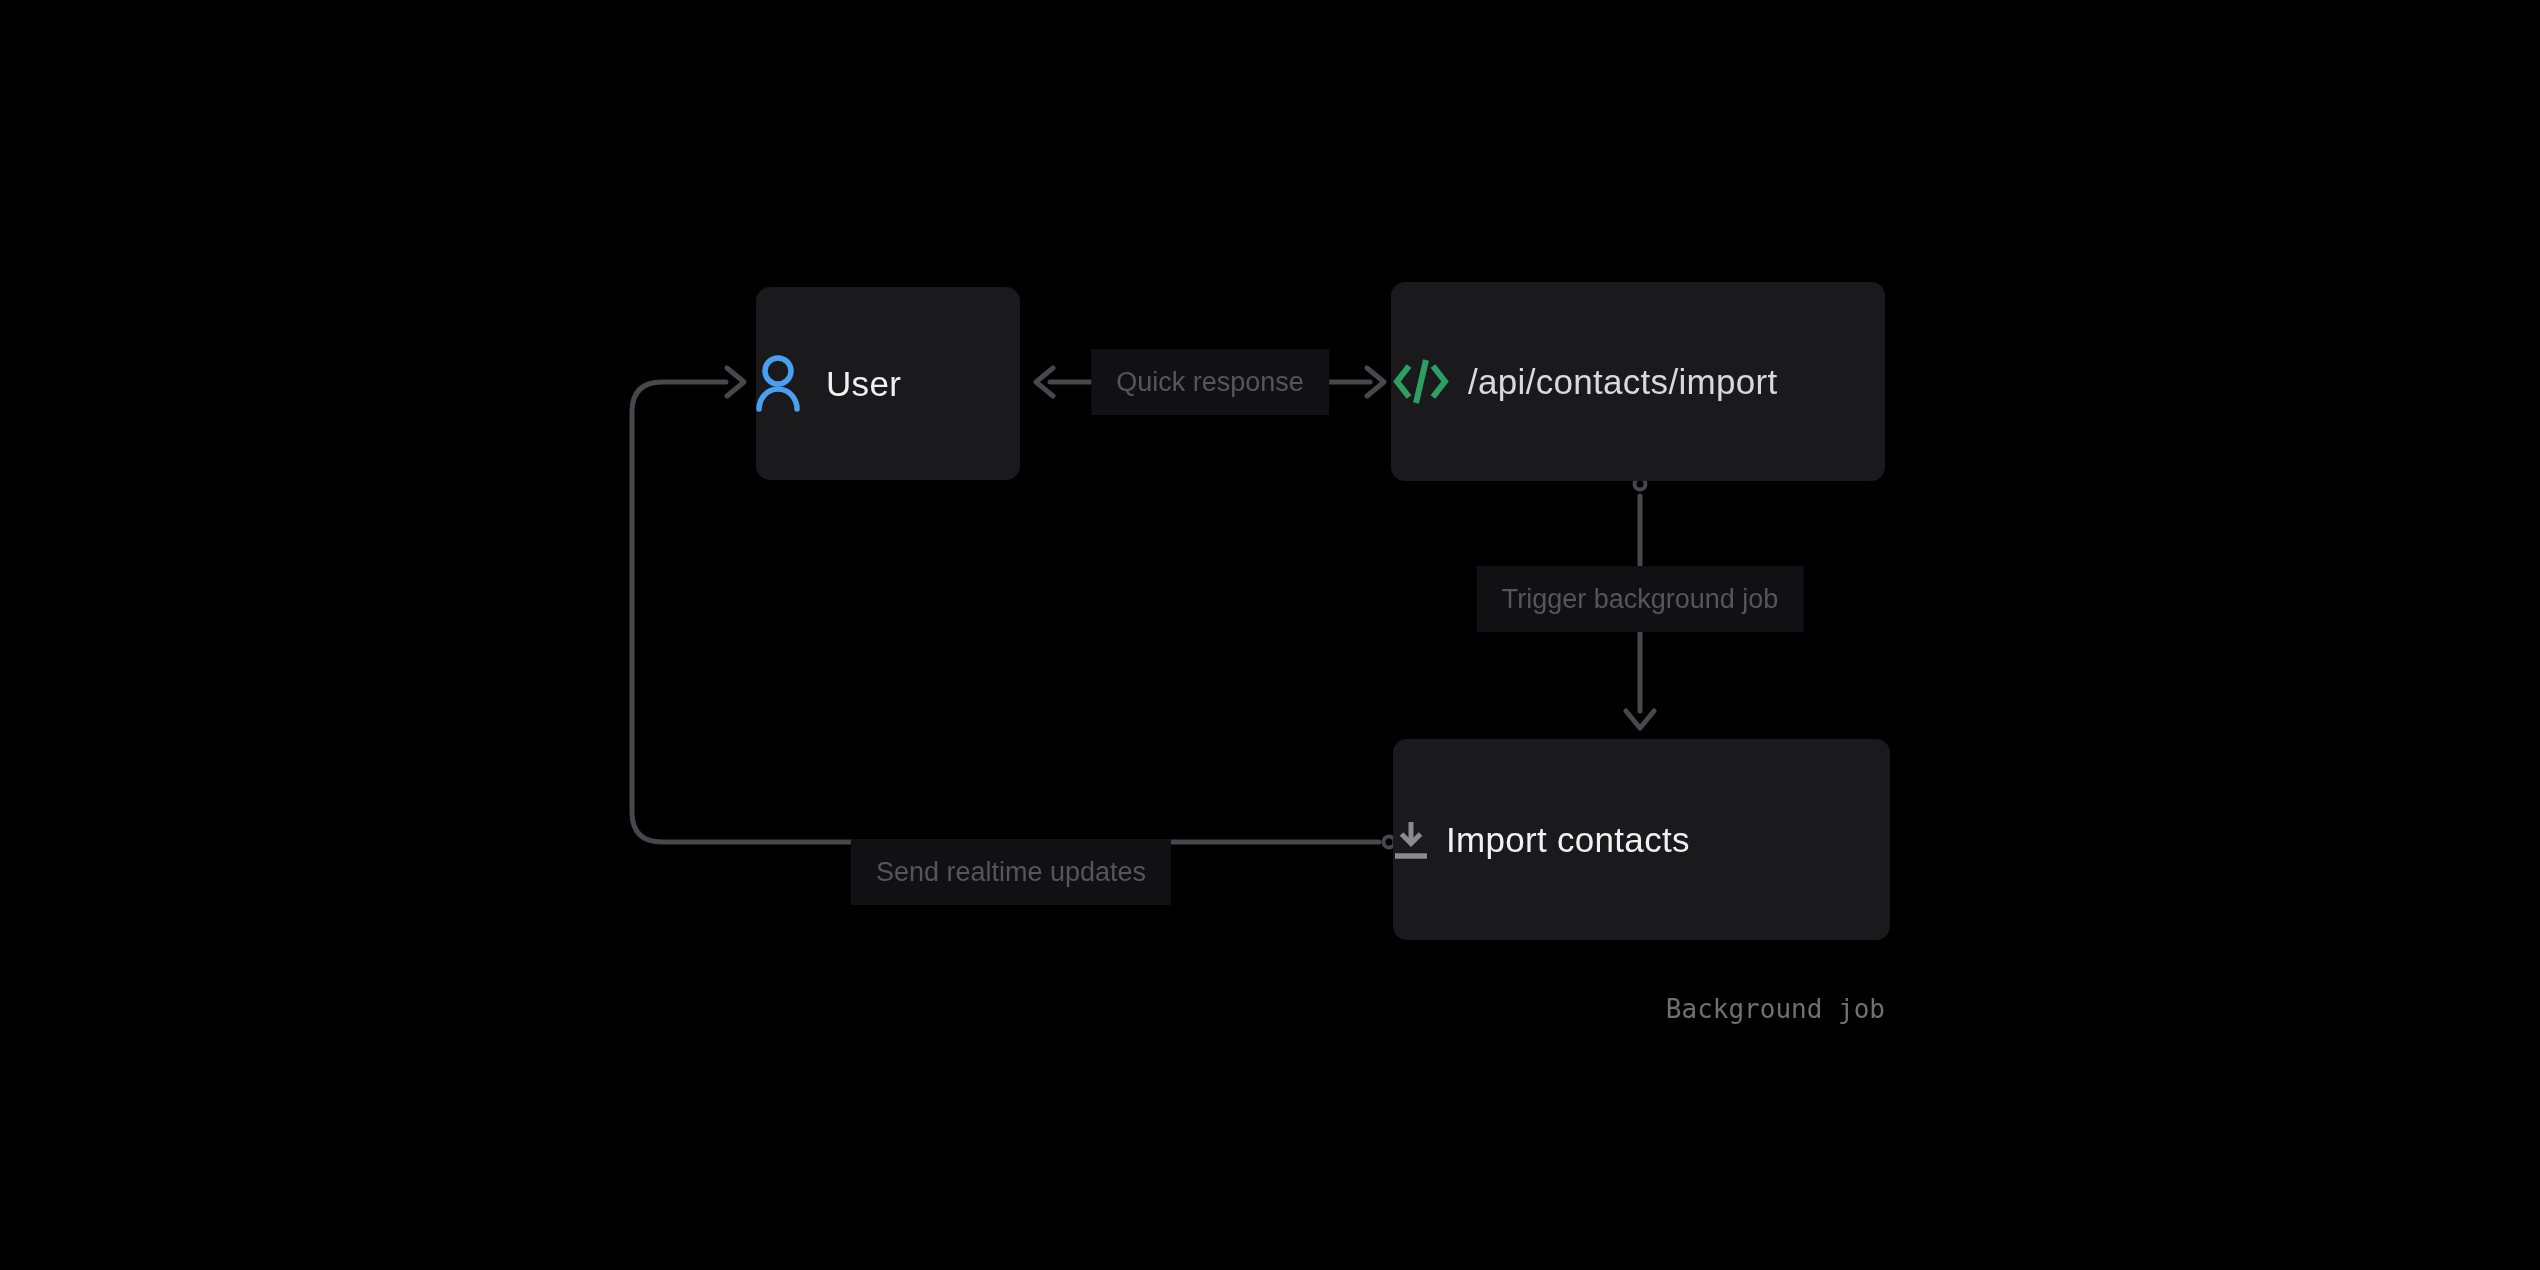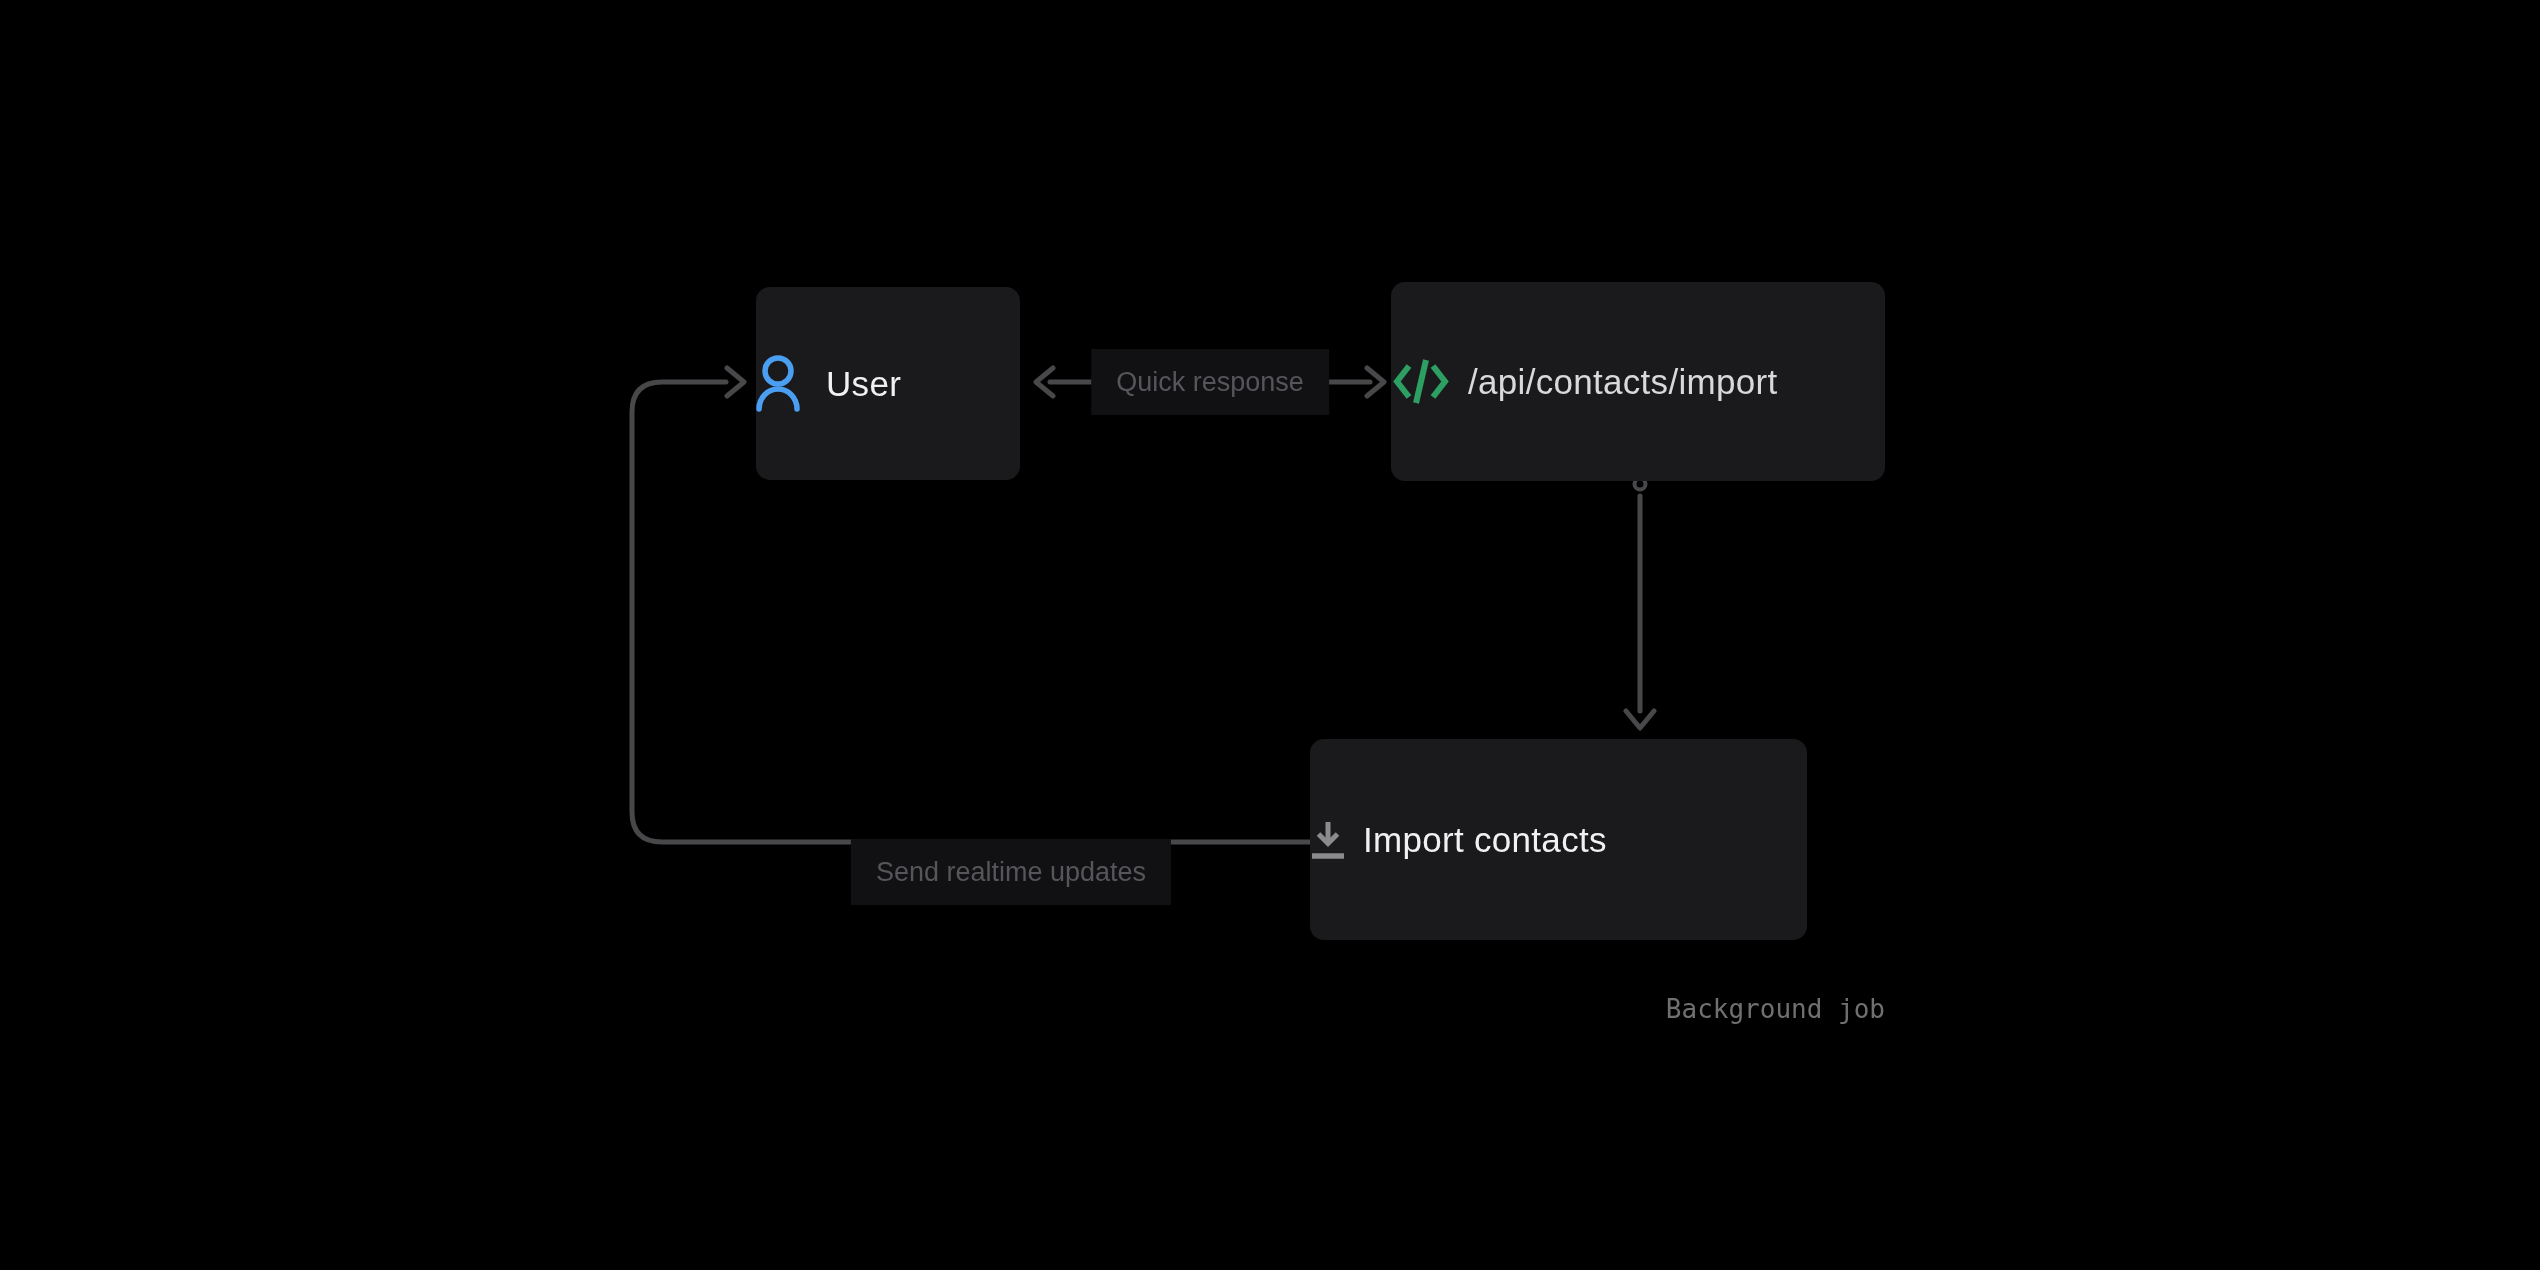--- a/index.html
+++ b/index.html
@@ -39,21 +39,21 @@
   }
   .node-label{
     color:var(--node-text);
     font-size:35px;
     letter-spacing:.3px;
     white-space:nowrap;
   }
   .node-user{left:756px;top:287px;width:264px;height:193px;flex-direction:row;gap:26px;}
   .node-api{left:1391px;top:282px;width:494px;height:199px;flex-direction:row;gap:17px;}
   .node-api .node-label{color:var(--api-text);}
-  .node-import{left:1310px;top:739px;width:497px;height:201px;flex-direction:row;gap:17px;}
+  .node-import{left:1393px;top:739px;width:497px;height:201px;flex-direction:row;gap:17px;}
   .icon{display:block;flex:0 0 auto;}
   .person-icon{color:var(--accent-blue);}
   .code-icon{color:var(--accent-green);}
   .download-icon{color:var(--icon-gray);}
   .edge-label{
     position:absolute;
     transform:translateX(-50%);
     background:var(--label-bg);
     color:var(--label-text);
     font-size:27px;
@@ -113,17 +113,18 @@
   <div class="node node-import">
     <svg class="icon download-icon" width="36" height="40" viewBox="0 0 36 40" fill="none">
       <path d="M18 2 V23" stroke="currentColor" stroke-width="5"></path>
       <path d="M8.5 14 L18 23.5 L27.5 14" stroke="currentColor" stroke-width="5" stroke-linejoin="miter"></path>
       <path d="M2 36 H34" stroke="currentColor" stroke-width="5.5"></path>
     </svg>
     <div class="node-label">Import contacts</div>
   </div>
 
   <div class="edge-label edge-label-quick">Quick response</div>
+  <div class="edge-label edge-label-trigger">Trigger background job</div>
   <div class="edge-label edge-label-send">Send realtime updates</div>
 
   <div class="caption">Background job</div>
 
 </div>
 
 </body></html>

